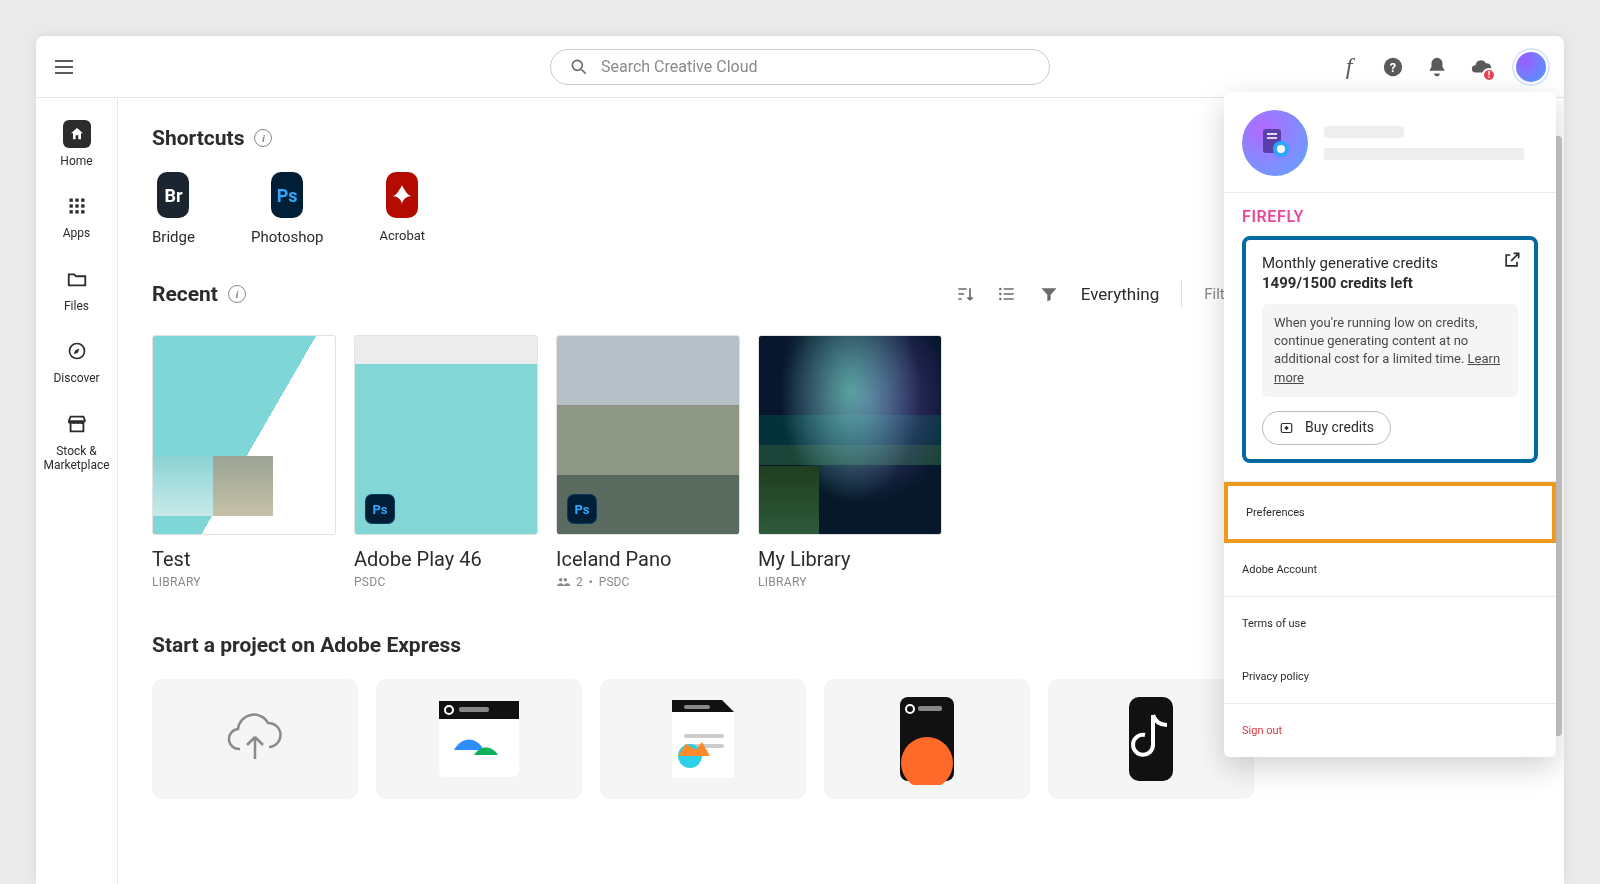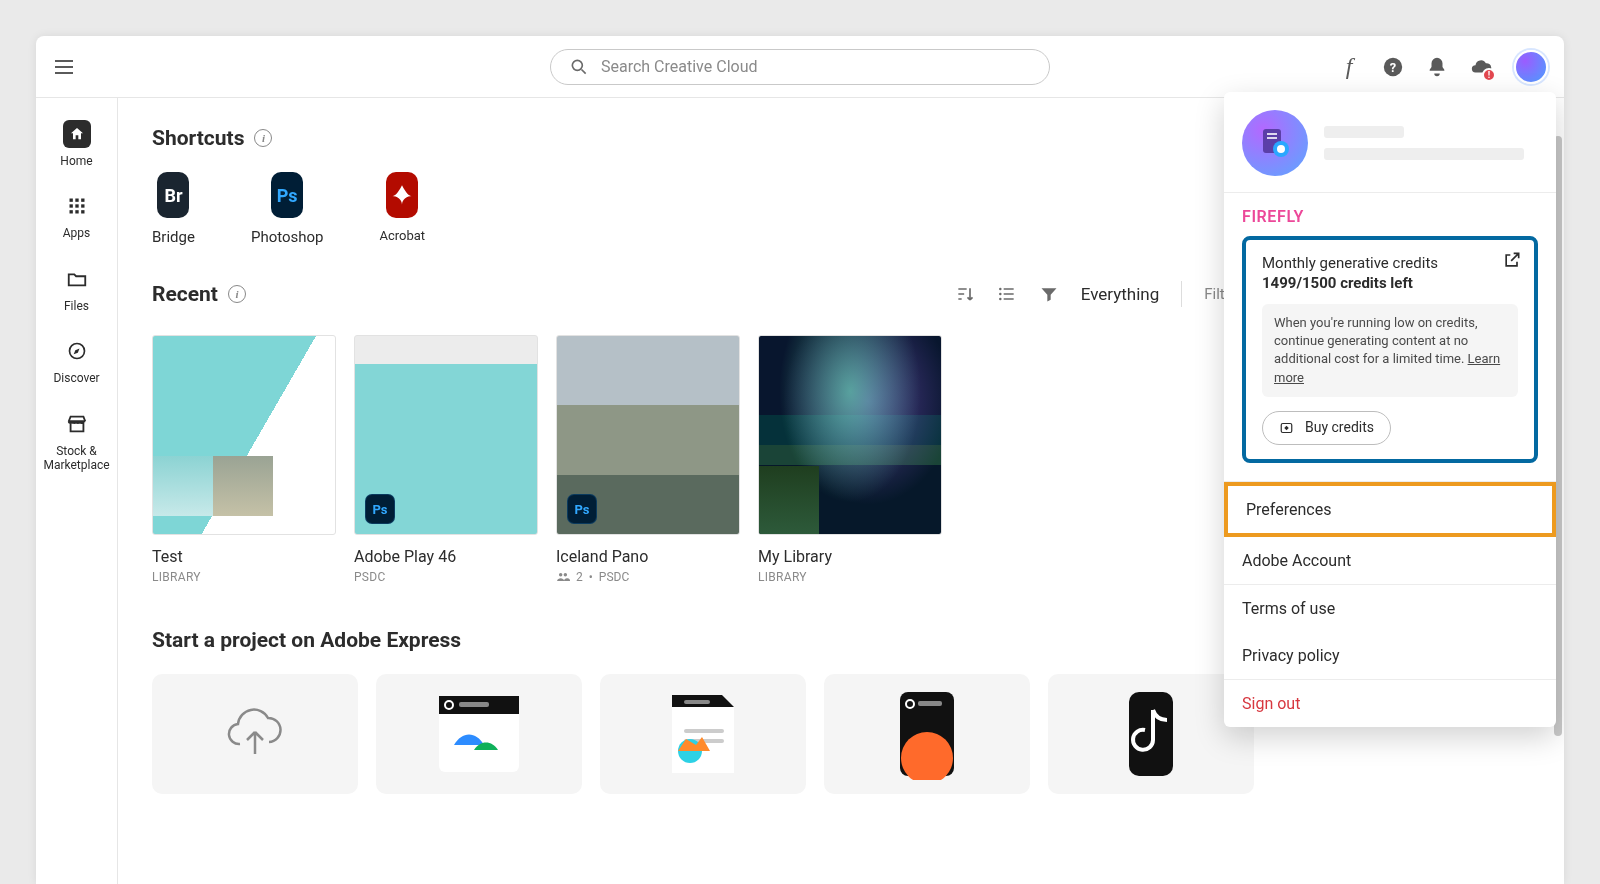--- a/index.html
+++ b/index.html
@@ -34,21 +34,21 @@
   .ctlicn { width:20px; height:20px; display:flex; align-items:center; justify-content:center; cursor:pointer;}
   .every { font-size:17px; color:#2c2c2c;}
   .filterlabel { font-size:15px; color:#888;}
   .filterinput { border:none; border-bottom:1px solid #ccc; outline:none; font-size:15px; font-style:italic; padding:4px 2px; width:190px; color:#333;}
   .filterinput::placeholder{color:#aaa; font-style:italic;}
   .goto { font-size:16px; color:#2c2c2c; margin-left:20px;}
   .divider { width:1px; height:26px; background:#ddd;}
   .cards { display:flex; gap:18px; margin-top:28px;}
   .card { width:184px; cursor:pointer;}
   .thumb { width:184px; height:200px; border:1px solid #e2e2e2; border-radius:3px; background:#eee; position:relative; overflow:hidden;}
-  .cardtitle { font-size:16px; color:#2c2c2c; margin-top:12px;}
+  .cardtitle { font-size:20px; color:#2c2c2c; margin-top:12px;}
   .cardsub { font-size:12px; color:#8a8a8a; margin-top:4px; letter-spacing:.3px;}
   .cardmeta { display:flex; align-items:center; gap:6px; font-size:12px; color:#8a8a8a; margin-top:4px;}
   .psbadge { position:absolute; left:10px; bottom:10px; width:30px; height:30px; border-radius:7px; background:#001e36; color:#31a8ff; font-size:13px; font-weight:700; display:flex; align-items:center; justify-content:center; border:1px solid #31a8ff33;}
   .expresshdr { display:flex; align-items:center; margin-top:44px;}
   .expresshdr .ttl { font-size:21px; font-weight:700; color:#2c2c2c;}
   .viewall { margin-left:auto; display:flex; align-items:center; gap:8px; font-size:16px; color:#2c2c2c; cursor:pointer;}
   .exprow { display:flex; gap:18px; margin-top:22px;}
   .expcard { width:206px; height:120px; border-radius:10px; background:#f5f5f5; display:flex; align-items:center; justify-content:center; overflow:hidden;}
   
   .popover { position:absolute; right:8px; top:56px; width:332px; background:#fff; border-radius:6px; box-shadow:0 10px 30px rgba(0,0,0,.18); z-index:50; overflow:hidden;}
@@ -58,21 +58,21 @@
   .popsec { border-top:1px solid #ececec; padding:14px 18px 18px 18px;}
   .firelbl { font-size:16px; letter-spacing:.6px; color:#ec4899; font-weight:600;}
   .credbox { border:4px solid #0369a1; border-radius:8px; padding:14px 16px; margin-top:10px; position:relative;}
   .credtitle { font-size:15px; color:#2c2c2c;}
   .credval { font-size:15px; font-weight:700; color:#2c2c2c; margin-top:2px;}
   .openout { position:absolute; right:12px; top:10px; width:20px; height:20px; cursor:pointer; color:#2c2c2c;}
   .note { background:#f5f5f5; border-radius:6px; padding:10px 12px; font-size:13px; color:#4a4a4a; margin-top:12px; line-height:1.4;}
   .learn { text-decoration:underline; cursor:pointer;}
   .buybtn { margin-top:14px; display:inline-flex; align-items:flex-start; gap:8px; border:1.5px solid #bdbdbd; border-radius:18px; padding:7px 16px; font-size:14px; color:#2c2c2c; cursor:pointer;}
   .menu { border-top:1px solid #ececec;}
-  .mi { padding:14px 18px; font-size:16px; color:#2c2c2c; cursor:pointer;}
+  .mi { padding:20px 18px; font-size:11px; color:#2c2c2c; cursor:pointer;}
   .mi + .mi {}
   .mgroup-divider{height:1px;background:#ececec;}
   .mi.highlight { border:4px solid #ed9a1f; }
   .mi.signout { color:#d7373f;}
   
   .t1 { background:linear-gradient(120deg,#7ed6d6 0 55%, #fff 55%); }
   .t1::before{content:"";position:absolute;left:0;top:120px;width:60px;height:60px;background:linear-gradient(#8cd3d3,#c7e9e9);}
   .t1::after{content:"";position:absolute;left:60px;top:120px;width:60px;height:60px;background:linear-gradient(#9aa394,#c5c1a7);}
   .t2 { background:linear-gradient(#ececec 0 28px,#83d6d6 28px);}
   .t3 { background:linear-gradient(#b5c0c7 0 35%, #8e9786 35% 70%, #5a6a5e 70%);}

